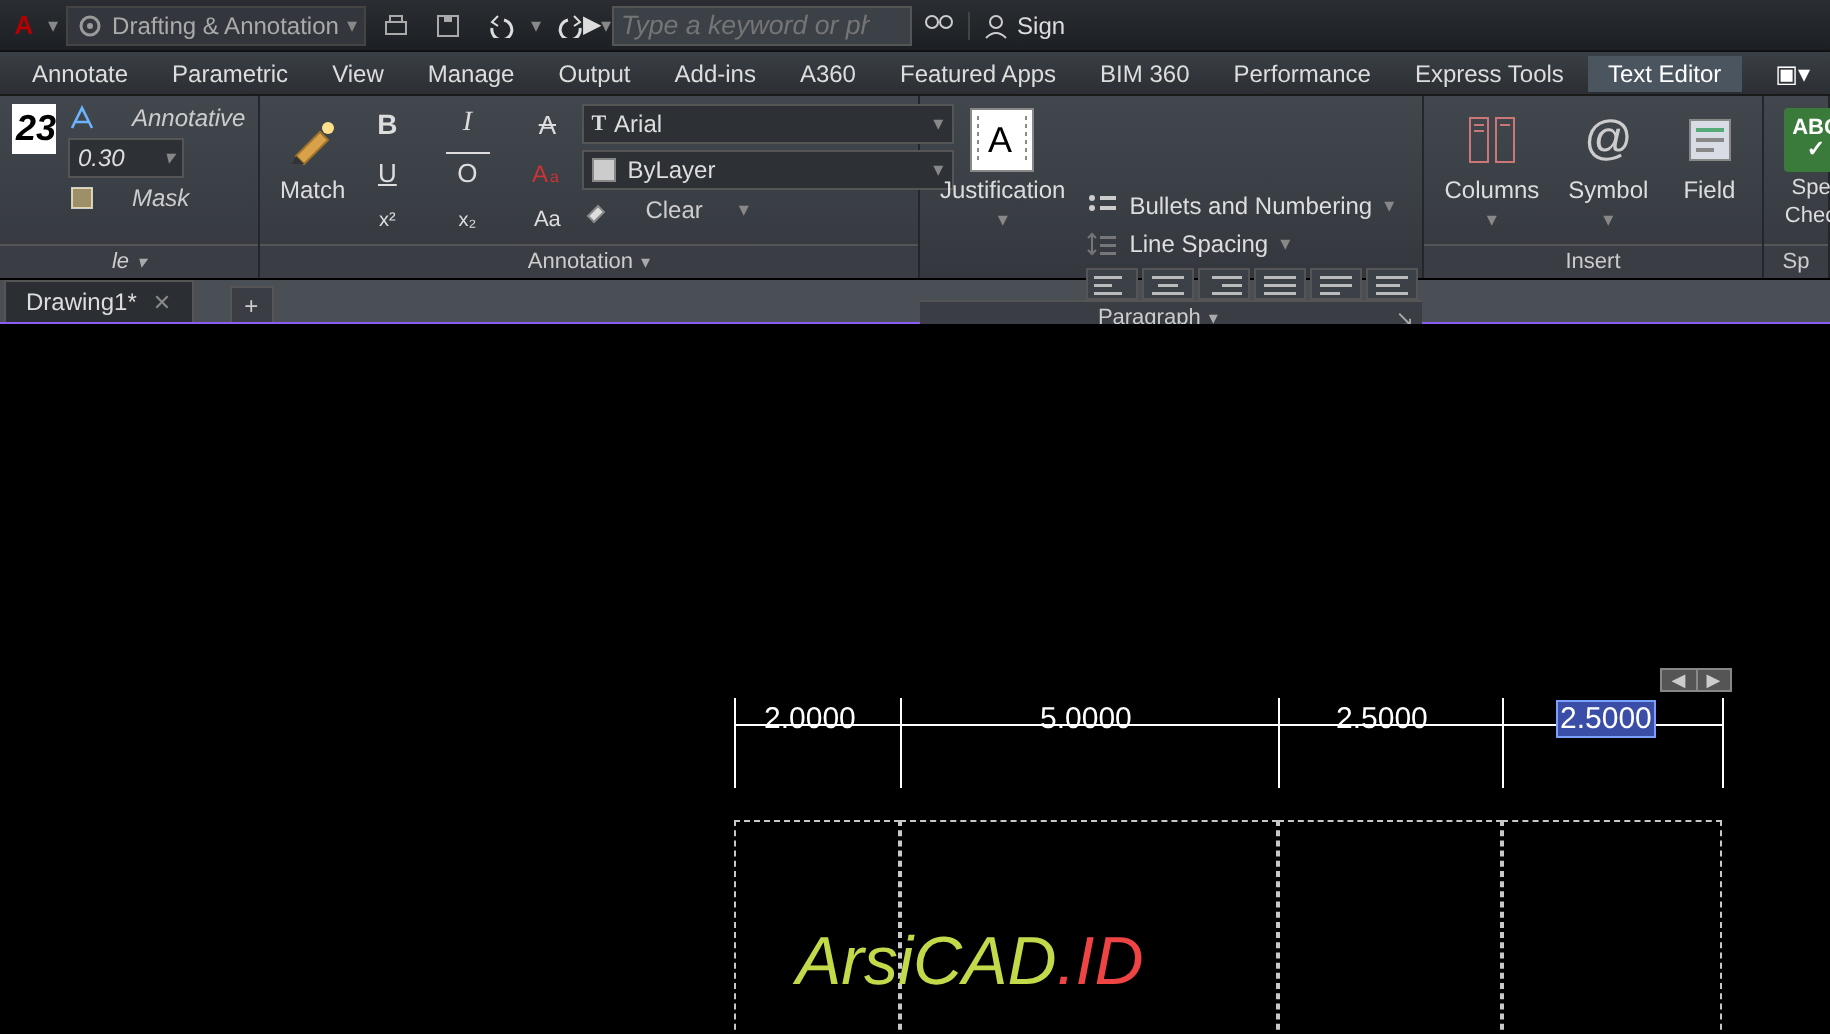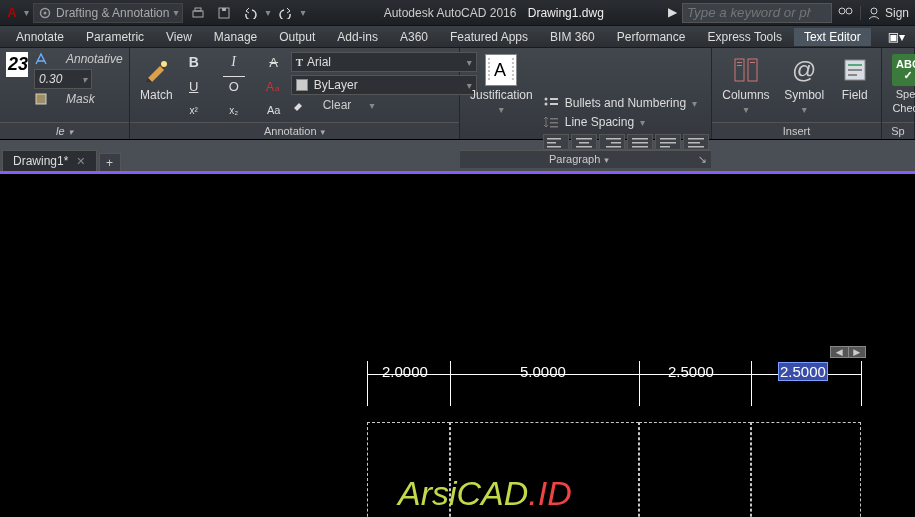--- a/index.html
+++ b/index.html
@@ -38,21 +38,21 @@
   .ctl{ height:20px; background:#2d3136; border:1px solid #555; color:#ddd; display:flex; align-items:center; padding:0 4px; gap:4px;}
   .ctl.input{ width:58px;}
   .ctl.combo{ width:186px; justify-content:space-between;}
   .sq{ width:12px; height:12px; background:#ccc; border:1px solid #888;}
   .toolbtn{ width:22px; height:20px; display:inline-flex; align-items:center; justify-content:center; color:#ddd;}
   .dim{ color:#777;}
   .para-row{ display:flex; align-items:center; gap:6px; color:#ddd;}
   .swatches{ display:flex; gap:2px;}
   .swatch{ width:26px; height:16px; background:#3c4148; border:1px solid #555;}
   
-  .doctabs{ height:34px; background:#4a4f55; display:flex; align-items:flex-end; padding-left:2px; gap:2px; border-bottom:3px solid #8b5cf6;}
+  .doctabs{ height:22px; background:#4a4f55; display:flex; align-items:flex-end; padding-left:2px; gap:18px; border-bottom:1px solid #8b5cf6;}
   .doctab{ background:#2b2e33; color:#ddd; padding:3px 10px; border:1px solid #555; border-bottom:none; display:flex; align-items:center; gap:8px;}
   .doctab .close{ color:#888; font-size:11px;}
   .addtab{ width:22px; height:18px; background:#3a3e44; color:#ccc; display:flex; align-items:center; justify-content:center; border:1px solid #555; border-bottom:none;}
   
   .canvas{ position:relative; height:355px; background:#000;}
   .dim-line{ position:absolute; height:1px; background:#fff;}
   .tick{ position:absolute; width:1px; background:#fff;}
   .dim-text{ position:absolute; color:#fff; font-size:15px; font-family:Arial;}
   .dim-text.sel{ background:#3a4ea8; outline:1px solid #7aa0ff; padding:0 1px;}
   .grips{ position:absolute; width:36px; height:12px; background:#555; border:1px solid #888; display:flex;}
@@ -101,24 +101,20 @@
         </svg>
       </span>
     <span class="dd-small">▾</span>
     <span class="qat-btn">
         <svg width="14" height="12">
           <path d="M5 3 A5 5 0 1 0 11 7" fill="none" stroke="#ddd" stroke-width="1.5"></path>
           <path d="M8 1 L11 4 L8 6" fill="none" stroke="#ddd"></path>
         </svg>
       </span>
     <span class="dd-small">▾</span>
-  </div>
-  <div class="tb-title">
-    <span class="appname">Autodesk AutoCAD 2016</span>
-    <span class="fname">Drawing1.dwg</span>
   </div>
   <div class="tb-right">
     <div style="position:relative;">
       <span class="search-arrow">▶</span>
       <input class="search-box" placeholder="Type a keyword or phrase" style="">
     </div>
     <span>
         <svg width="16" height="14">
           <circle cx="4" cy="5" r="3" fill="none" stroke="#ccc"></circle>
           <circle cx="11" cy="5" r="3" fill="none" stroke="#ccc"></circle>

